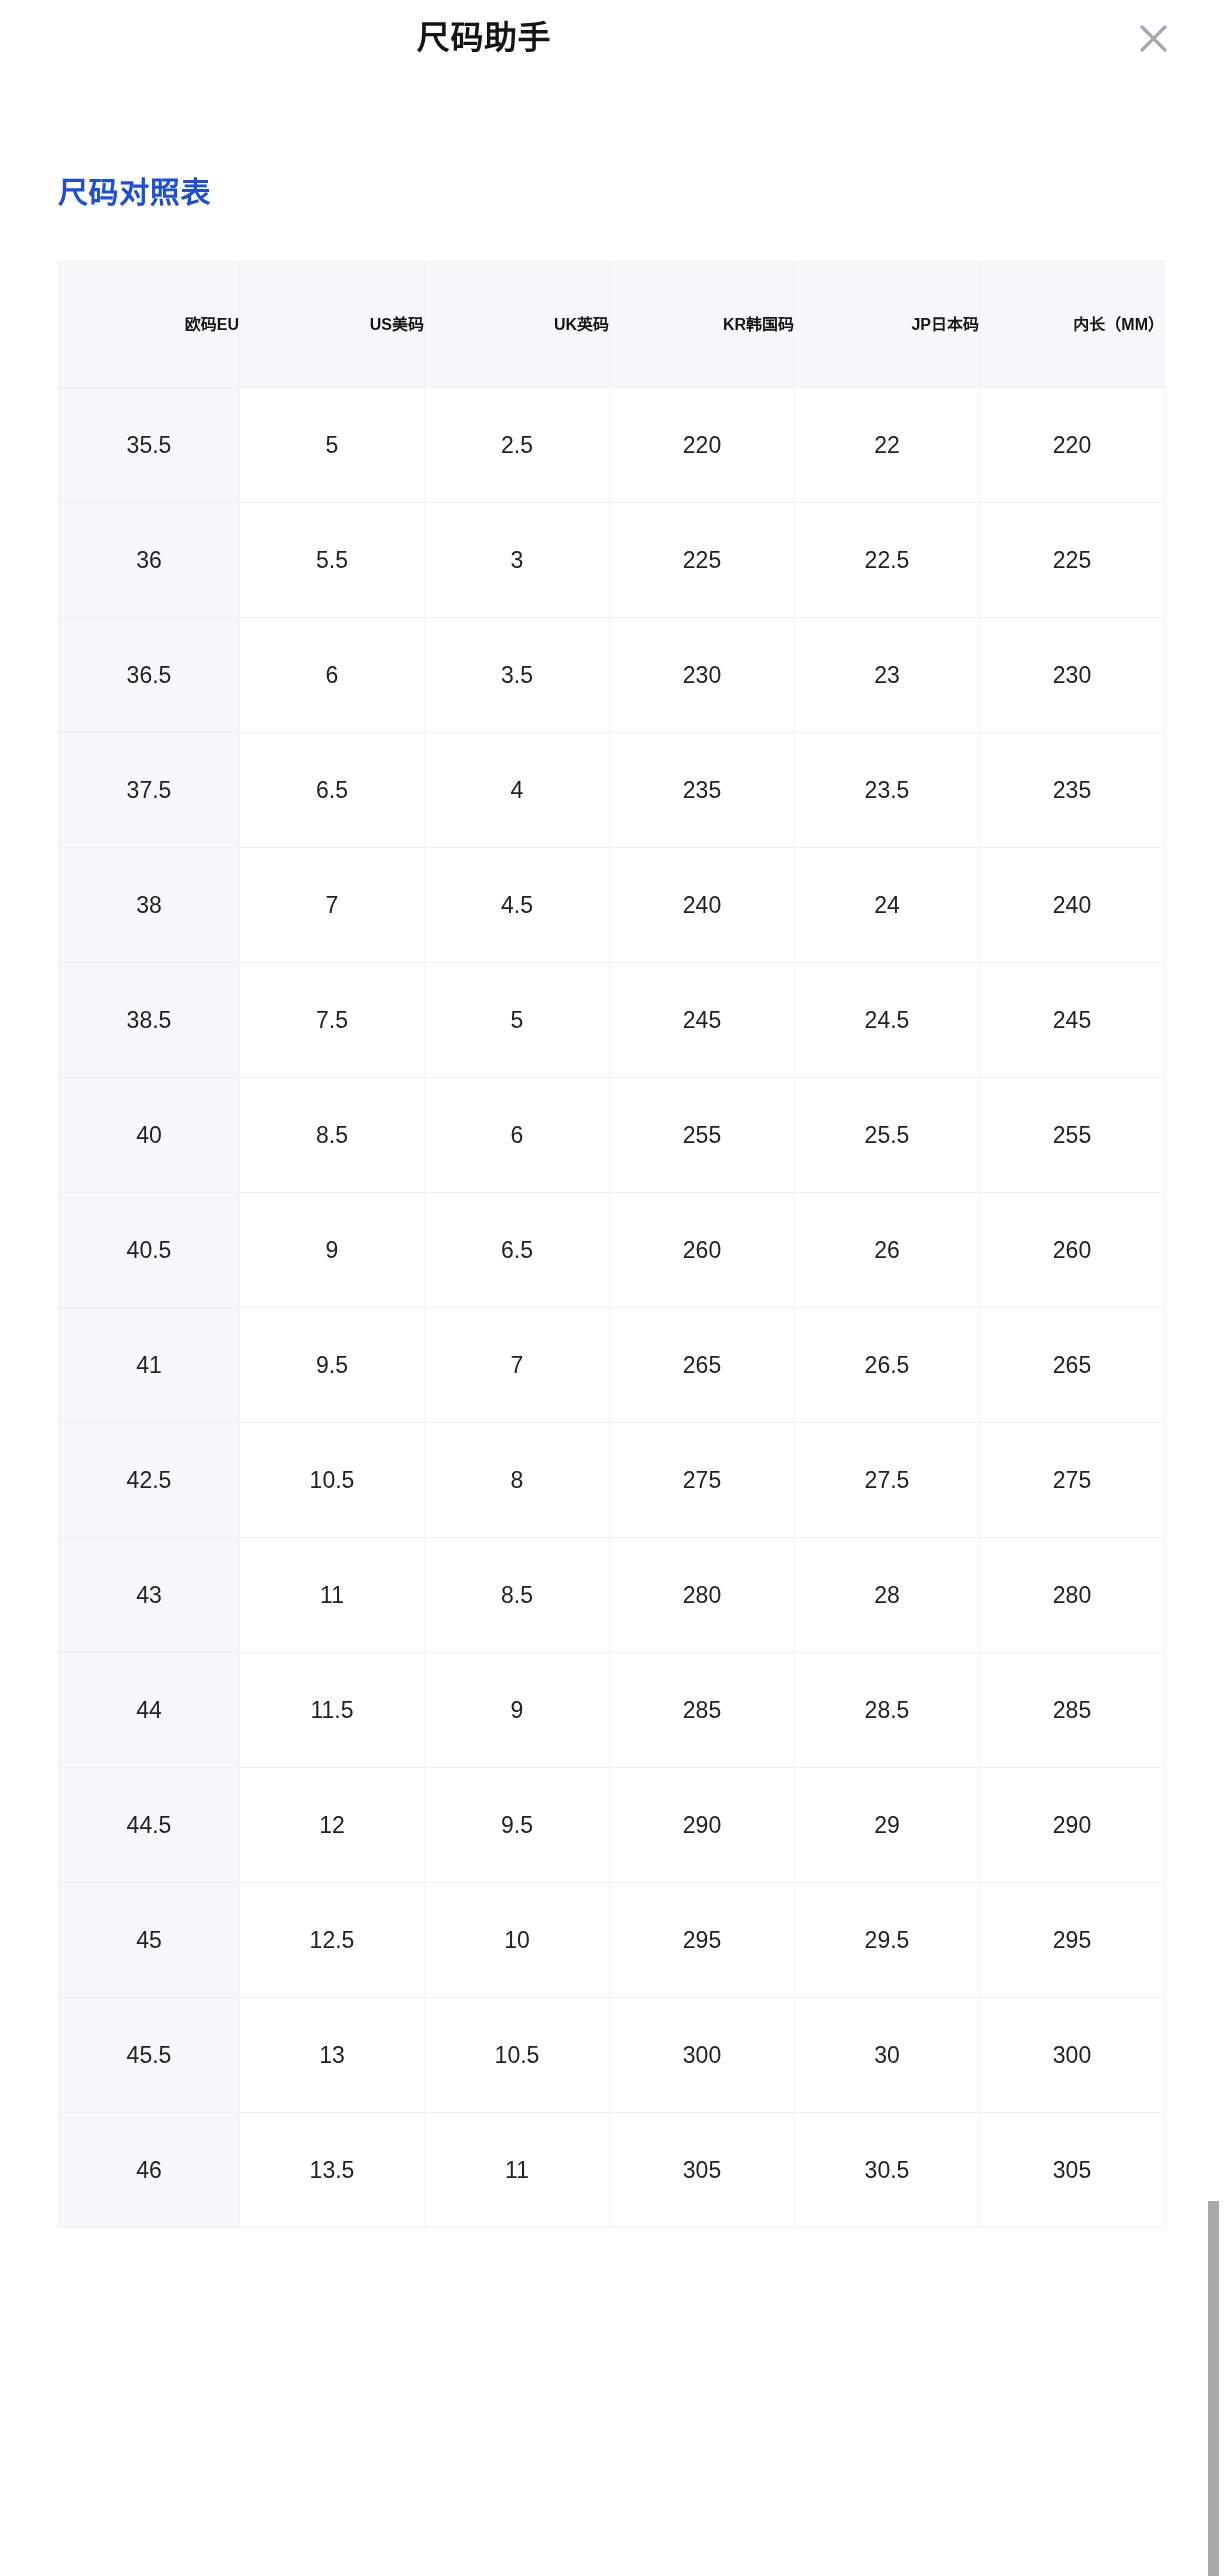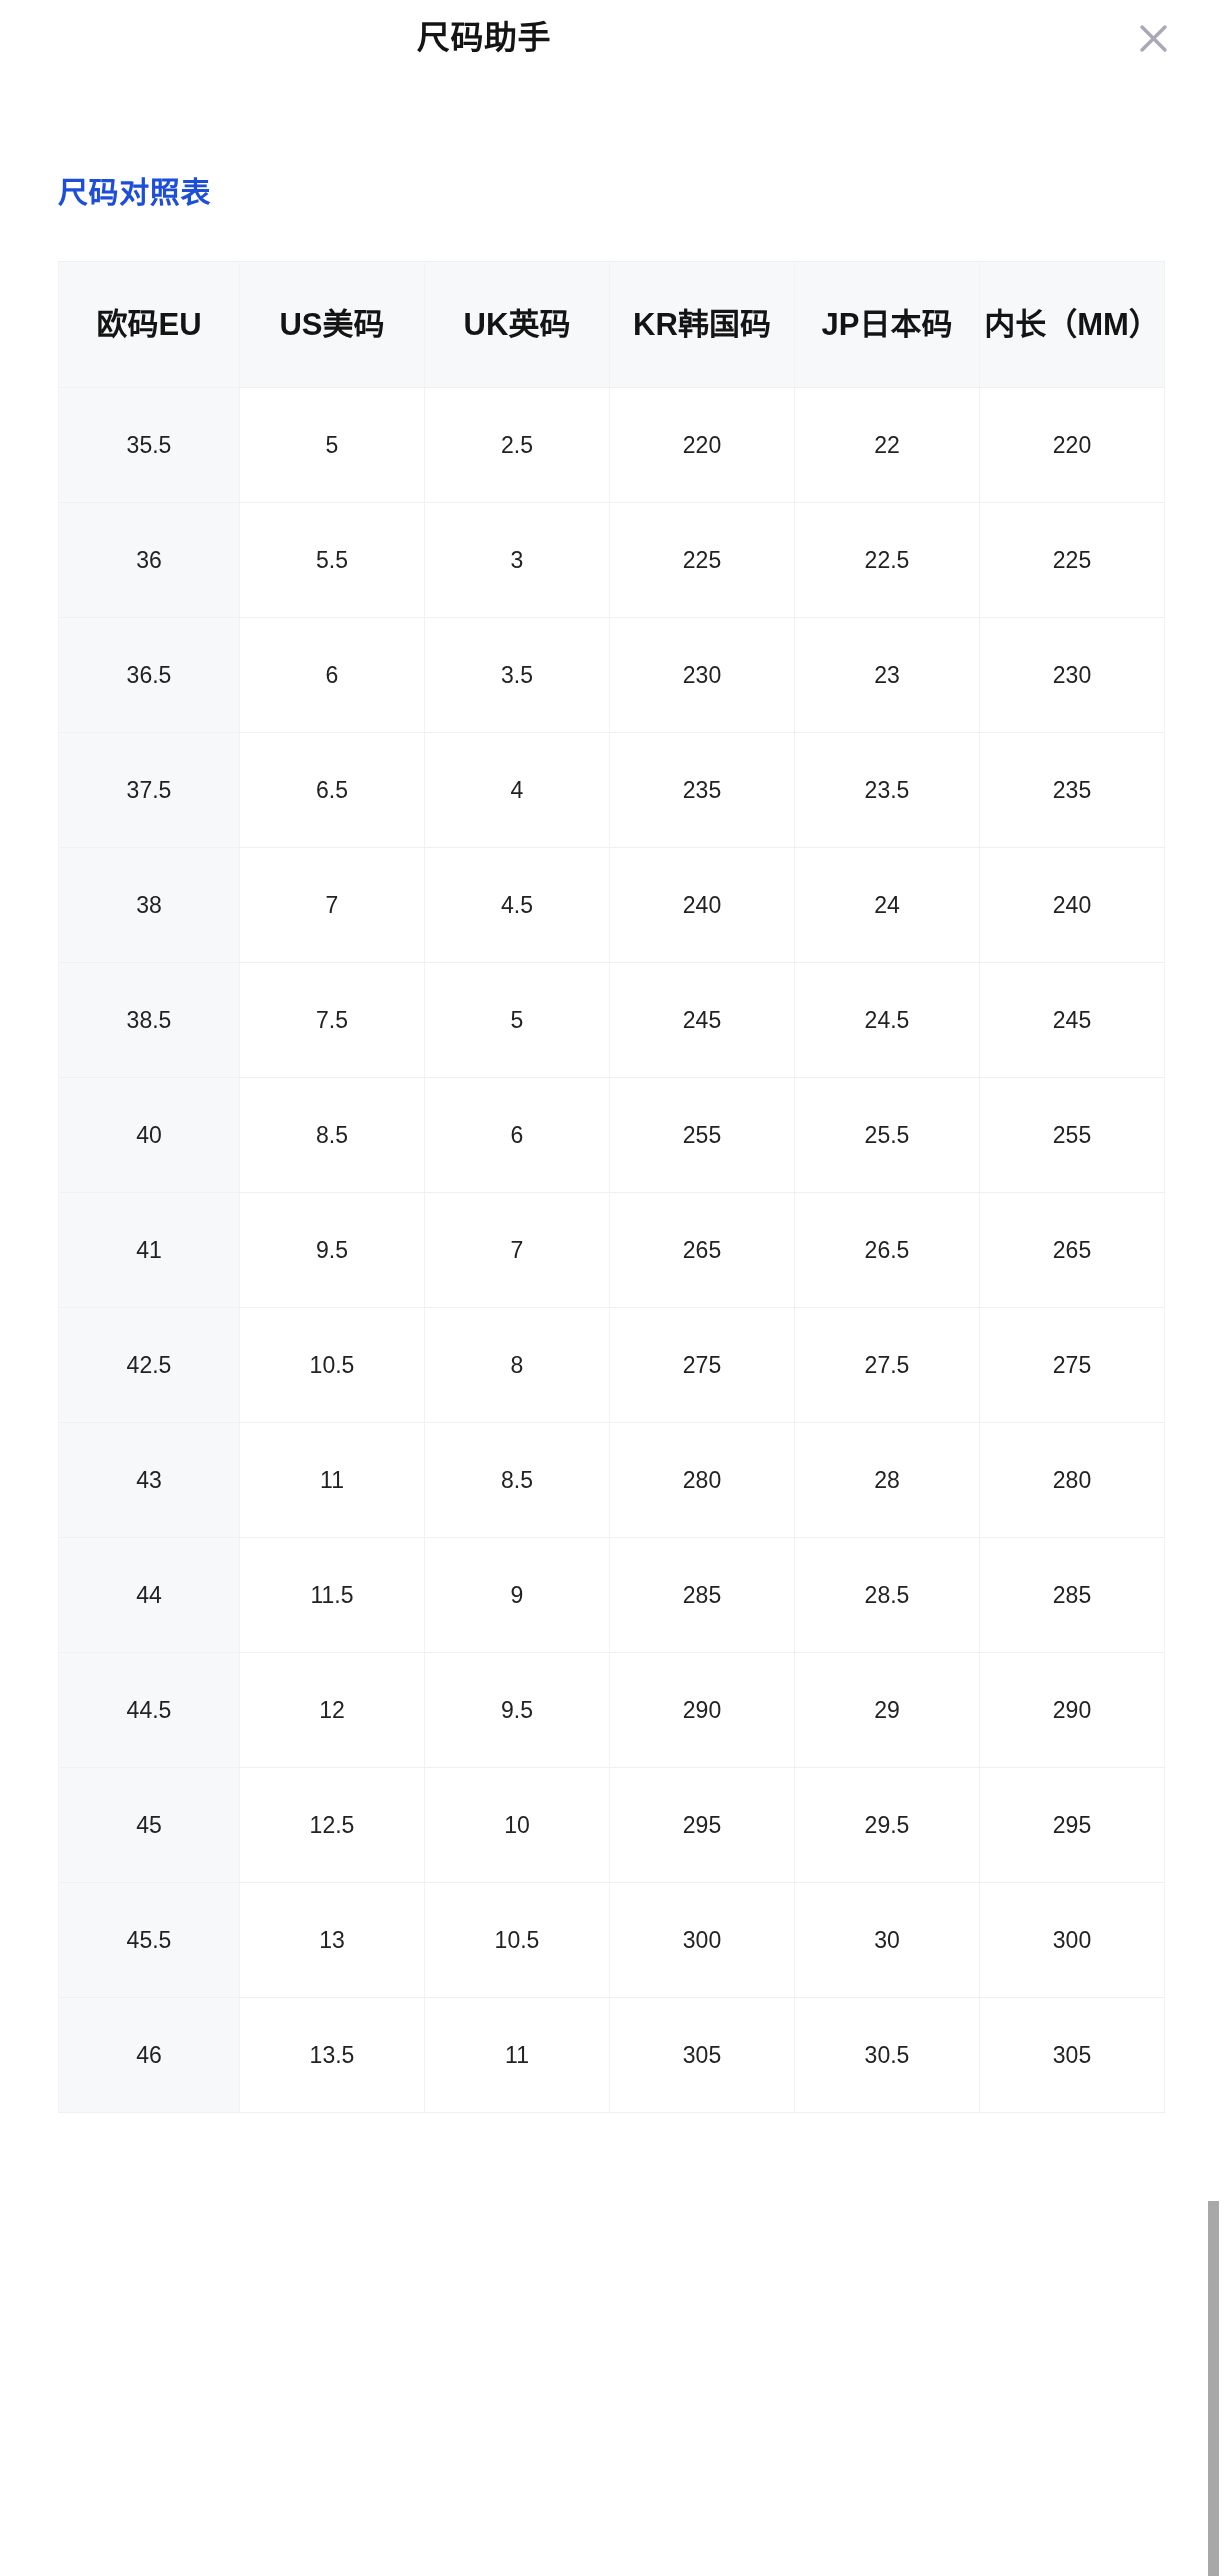--- a/index.html
+++ b/index.html
@@ -87,24 +87,25 @@
     border-right: 1.3px solid #f2f2f4;
     border-bottom: 1.3px solid #f0f0f2;
     text-align: center;
     vertical-align: middle;
     background: #ffffff;
     padding: 0;
   }
   table.size-table thead th {
     height: 125px;
     background: #f7f8fa;
-    font-size: 31px;
+    font-size: 16px;
     font-weight: 700;
     color: #141414;
     line-height: 1.35;
+    text-align: right;
   }
   table.size-table tbody td {
     height: 114px;
     font-size: 23px;
     font-weight: 400;
     color: #222222;
   }
   table.size-table tbody td.first-col {
     background: #f7f8fa;
     font-weight: 400;
@@ -218,20 +219,28 @@
         </tr>
         <tr>
           <td class="first-col">40</td>
           <td>8.5</td>
           <td>6</td>
           <td>255</td>
           <td>25.5</td>
           <td>255</td>
         </tr>
         <tr>
+          <td class="first-col">40.5</td>
+          <td>9</td>
+          <td>6.5</td>
+          <td>260</td>
+          <td>26</td>
+          <td>260</td>
+        </tr>
+        <tr>
           <td class="first-col">41</td>
           <td>9.5</td>
           <td>7</td>
           <td>265</td>
           <td>26.5</td>
           <td>265</td>
         </tr>
         <tr>
           <td class="first-col">42.5</td>
           <td>10.5</td>

